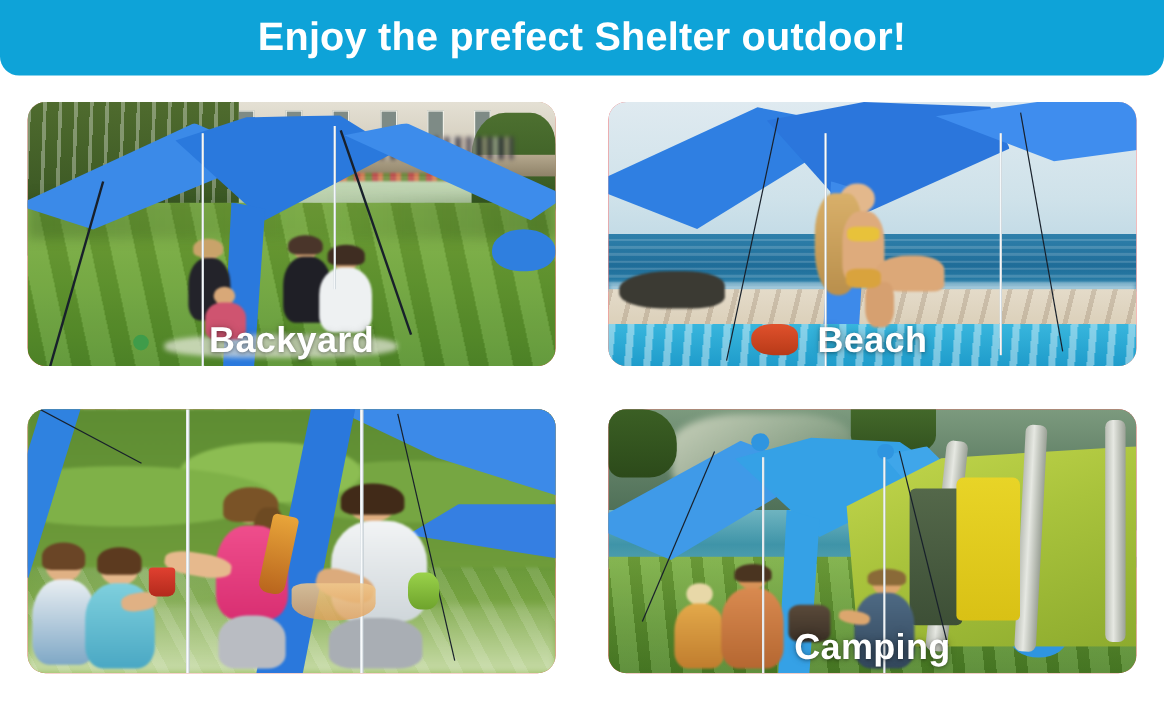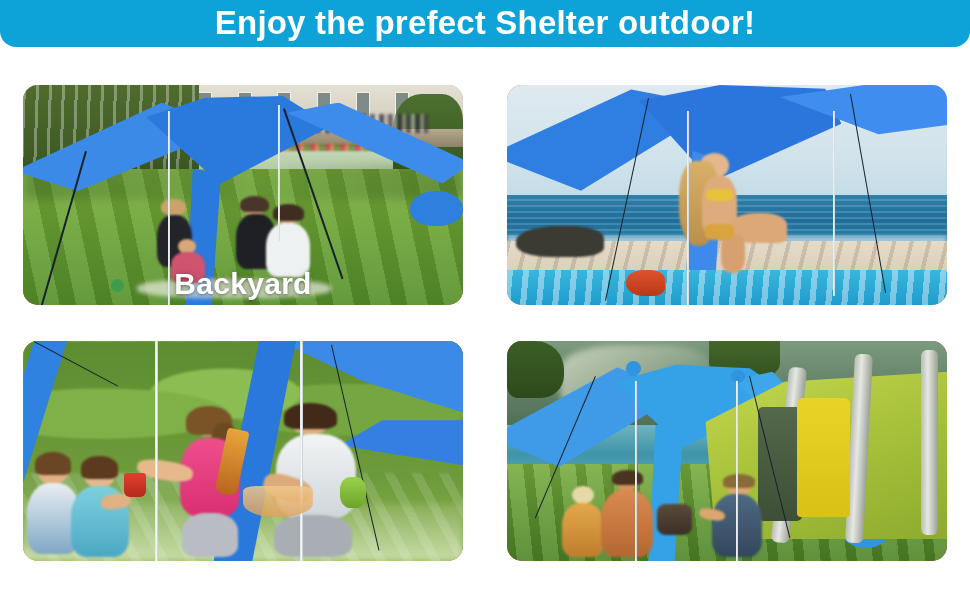--- a/index.html
+++ b/index.html
@@ -20,21 +20,21 @@
     height: 600px;
     background: #ffffff;
   }
 
   
   .header-bar {
     position: absolute;
     left: 0;
     top: 0;
     width: 970px;
-    height: 47px;
+    height: 63px;
     background: #0ea3d8;
     border-bottom-left-radius: 16px;
     border-bottom-right-radius: 16px;
     display: flex;
     align-items: center;
     justify-content: center;
     box-sizing: border-box;
   }
   .header-title {
     color: #ffffff;
@@ -404,20 +404,21 @@
         <div class="person blur-s" style="left:36%; top:31%; width:30%; height:62%;">
           <div class="p-head" style="left:26%; top:0; width:22%; height:18%; background:#e3b88c;"></div>
           <div class="p-limb" style="left:10%; top:6%; width:30%; height:62%; background:linear-gradient(#d9b06a,#b98f4c); border-radius:40% 30% 45% 45%;"></div>
           <div class="p-body" style="left:28%; top:17%; width:26%; height:44%; background:#deab7c;"></div>
           <div class="p-limb" style="left:31%; top:26%; width:20%; height:9%; background:#e8c23a; border-radius:30%;"></div>
           <div class="p-limb" style="left:48%; top:44%; width:44%; height:22%; background:#dca878; border-radius:48% 40% 18% 40%;"></div>
           <div class="p-limb" style="left:42%; top:60%; width:18%; height:28%; background:#d6a070; border-radius:30% 30% 40% 40%;"></div>
           <div class="p-limb" style="left:30%; top:52%; width:22%; height:12%; background:#d9a33d; border-radius:30%;"></div>
         </div>
       </div>
+      <div class="card-label">Beach</div>
     </div>
 
     <div class="card">
       <div class="scene">
         <div class="layer pc-bg"></div>
         <div class="layer pc-foliage"></div>
         <div class="layer pc-ground"></div>
 
         <div class="canopy" style="left:-6%; top:-2%; width:34%; height:66%; background:#2f82e0;
                     clip-path: polygon(26% 0%, 48% 0%, 18% 100%, 0% 86%);"></div>
@@ -514,16 +515,17 @@
           <div class="p-body" style="left:2%; top:20%; width:92%; height:80%; background:linear-gradient(#d98a50,#b56731);"></div>
         </div>
         <div class="person blur-s" style="left:46%; top:62%; width:13%; height:36%;">
           <div class="p-head" style="left:30%; top:0; width:42%; height:23%; background:#dca66e;"></div>
           <div class="p-head" style="left:24%; top:-4%; width:56%; height:18%; background:#8a6a38; border-radius:50% 50% 24% 24%;"></div>
           <div class="p-body" style="left:4%; top:21%; width:88%; height:79%; background:linear-gradient(#4e6a84,#33475c);"></div>
           <div class="p-limb" style="left:-18%; top:40%; width:46%; height:14%; background:#dca66e; border-radius:40%; transform: rotate(10deg);"></div>
         </div>
         <div class="layer" style="left:34%; top:74%; width:8%; height:14%; background:linear-gradient(#5a4a3a,#3b3026); border-radius:26%; z-index:23; filter:blur(0.8px);"></div>
       </div>
+      <div class="card-label">Camping</div>
     </div>
 
   </div>
 </div>
 
 </body></html>

